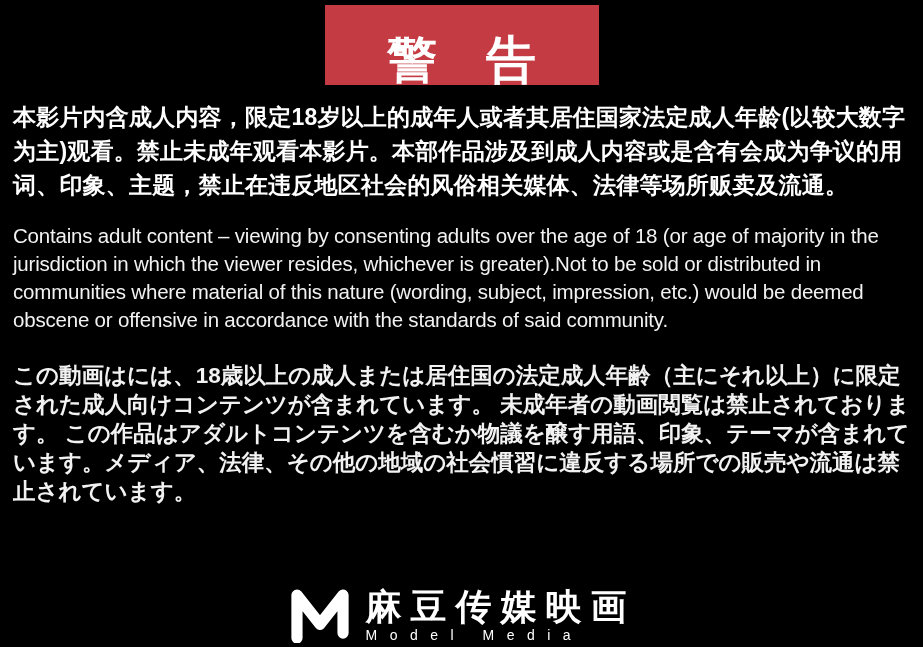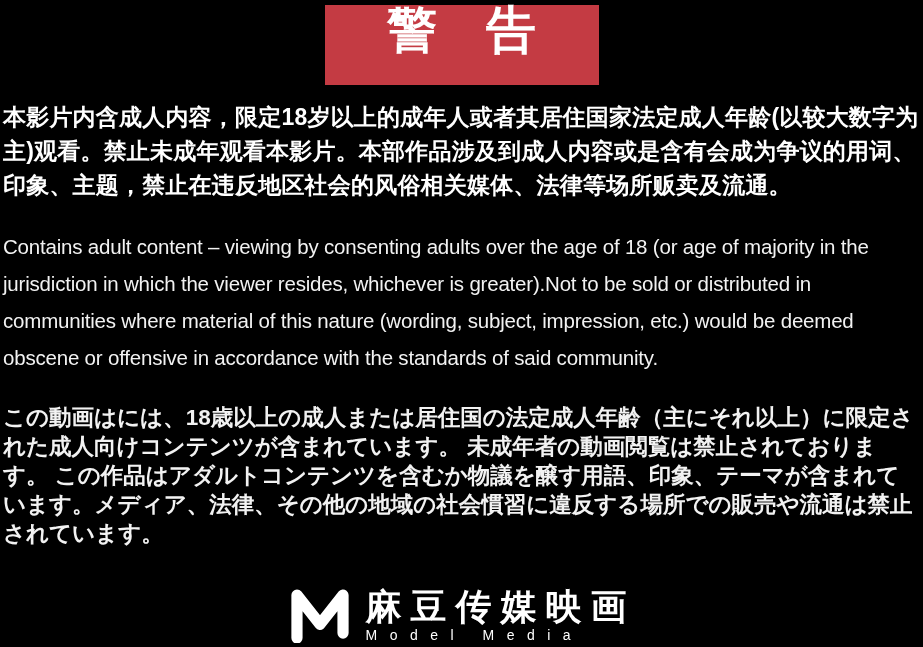--- a/index.html
+++ b/index.html
@@ -19,51 +19,51 @@
     color: #ffffff;
     box-sizing: border-box;
     padding-bottom: 4px;
   }
   .banner {
     margin: 5px auto 0 auto;
     width: 274px;
     height: 80px;
     background: #c43b43;
     display: flex;
-    align-items: flex-start;
+    align-items: flex-end;
     justify-content: center;
   }
   .banner-title {
     color: #ffffff;
     font-size: 50px;
     font-weight: bold;
     letter-spacing: 0.35em;
     text-indent: 0.35em;
     line-height: 1;
     white-space: nowrap;
   }
   p { margin: 0; }
   .para {
-    padding: 0 3px;
+    padding: 0 13px;
     text-align: left;
     word-break: break-word;
     overflow-wrap: break-word;
   }
   .para-zh {
     margin-top: 15px;
     font-size: 23px;
     font-weight: bold;
     line-height: 34px;
     letter-spacing: 0.2px;
   }
   .para-en {
-    margin-top: 26px;
+    margin-top: 20px;
     font-size: 20.5px;
     font-weight: 400;
-    line-height: 37px;
+    line-height: 28px;
     letter-spacing: -0.2px;
     color: #f2f2f2;
   }
   .para-ja {
     margin-top: 27px;
     font-size: 22.5px;
     font-weight: 700;
     line-height: 29px;
     color: #f2f2f2;
   }

